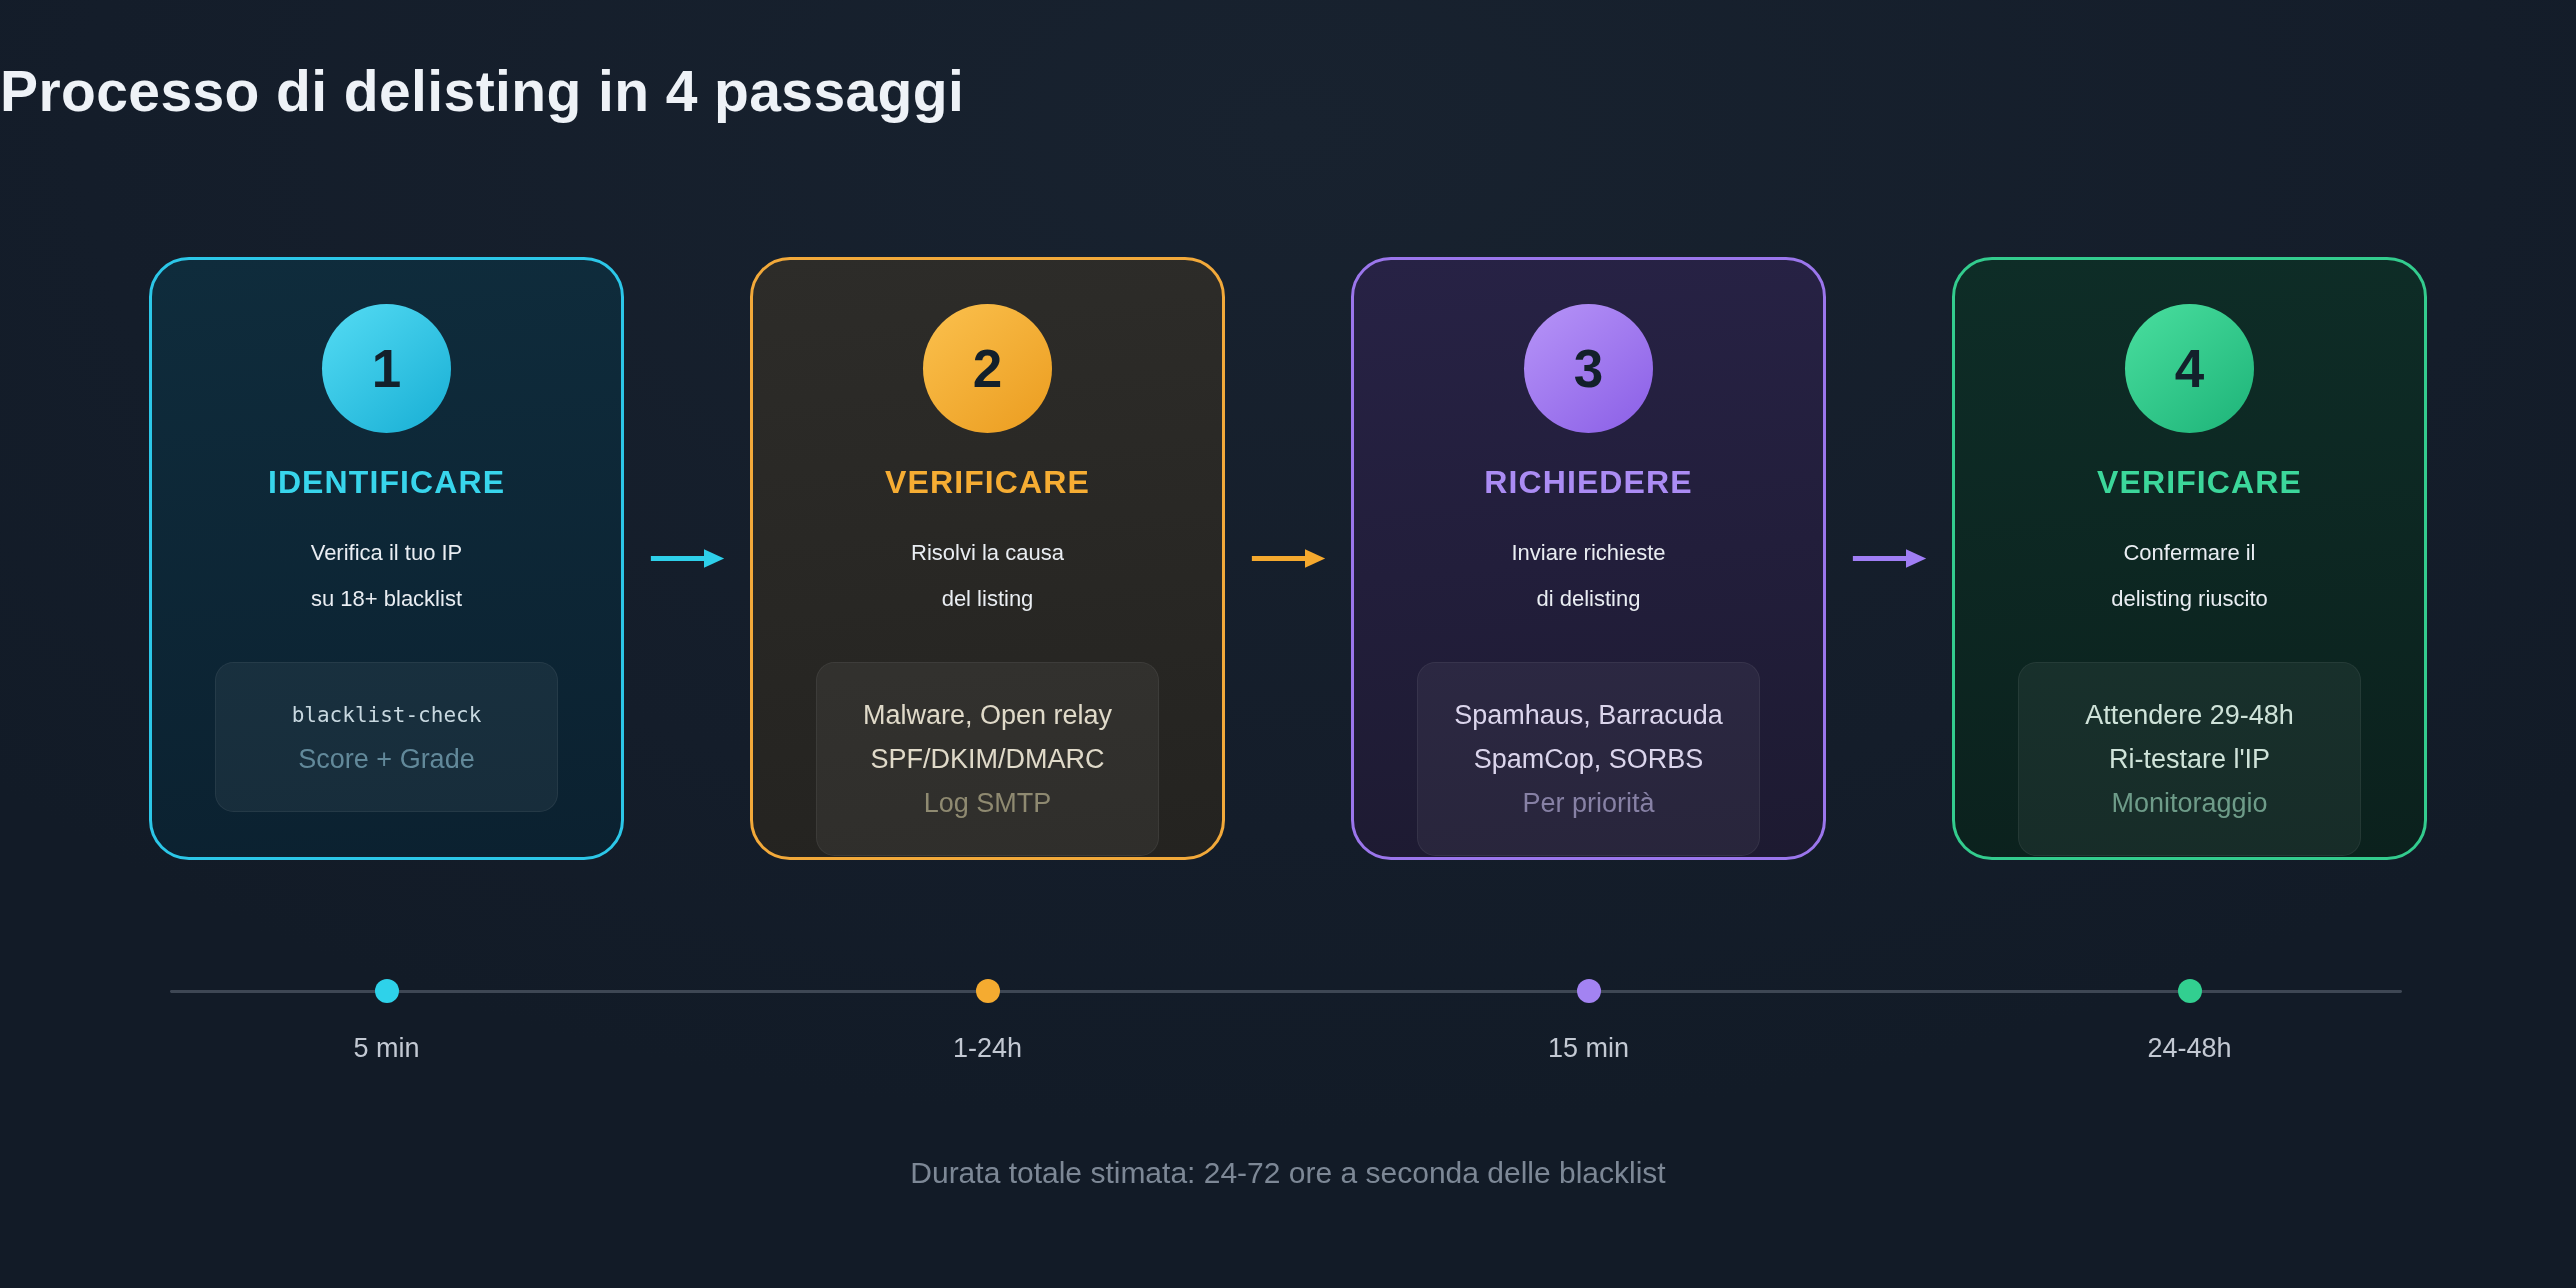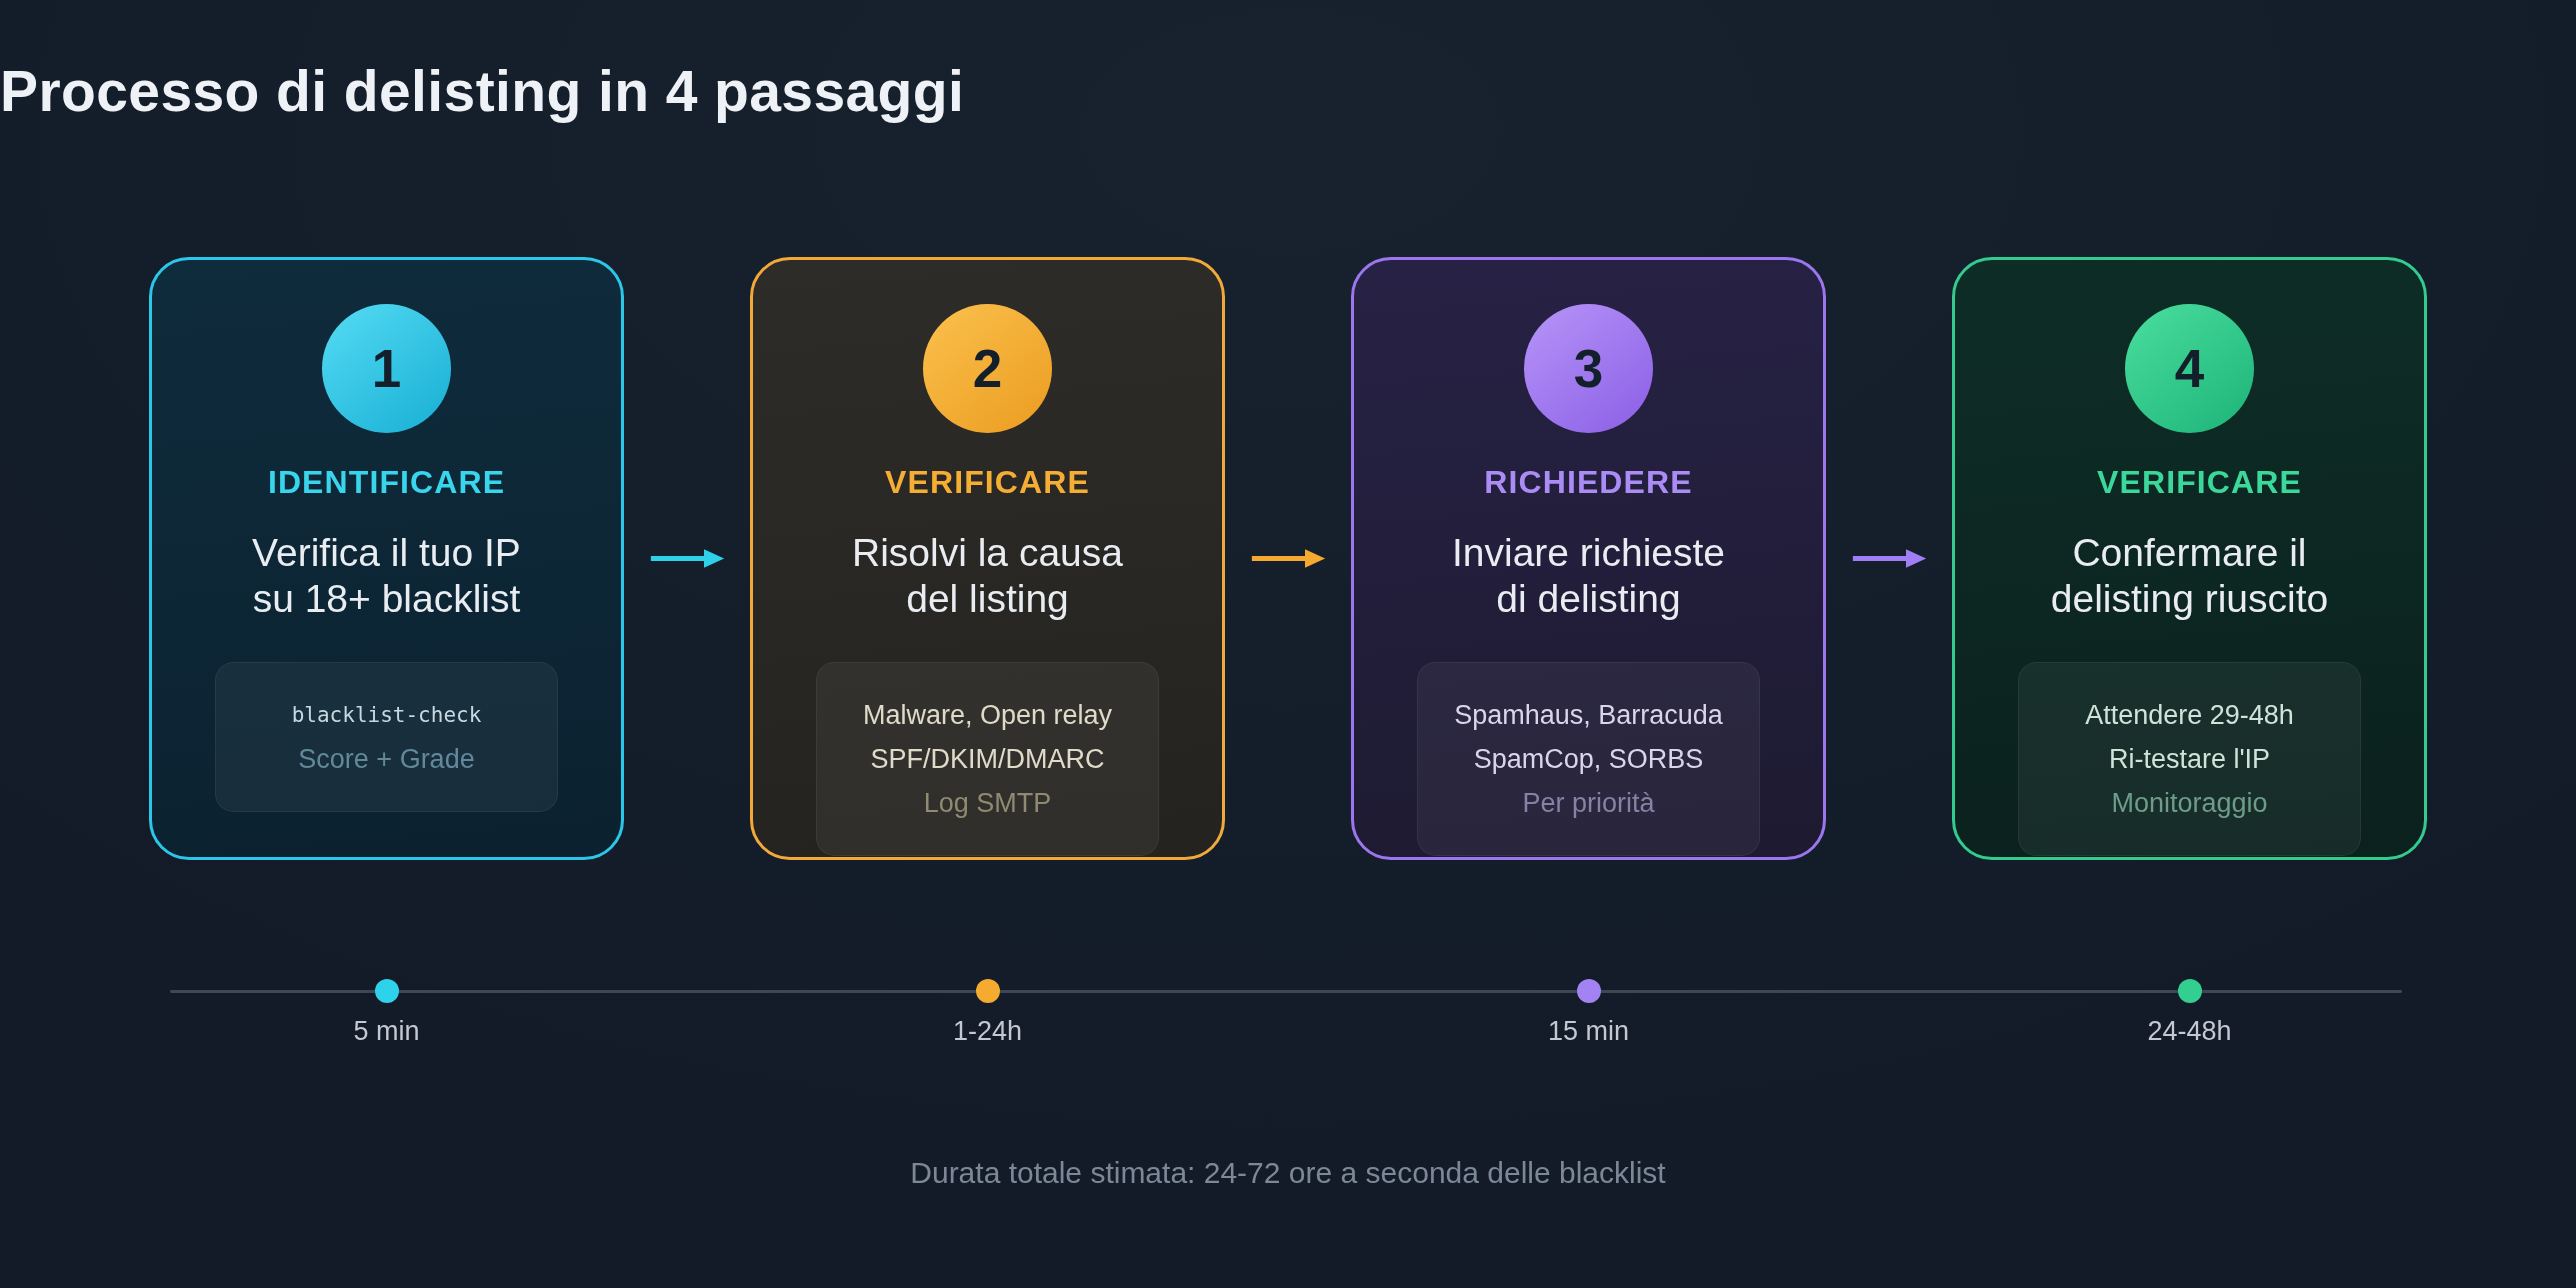--- a/index.html
+++ b/index.html
@@ -46,21 +46,21 @@
     margin-top: 33px;
     text-align: center;
     font-size: 32px;
     font-weight: 700;
     letter-spacing: 1.1px;
     line-height: 1.0;
   }
   .step-desc {
     margin-top: 31.5px;
     text-align: center;
-    font-size: 39px;
+    font-size: 22px;
     line-height: 46px;
     color: #e9edf2;
   }
   .detail-box {
     margin: 40px auto 0;
     width: 343px;
     padding: 30px 11.4px;
     background: rgba(255,255,255,0.05);
     border: 1.4px solid rgba(255,255,255,0.06);
     border-radius: 18.6px;
@@ -132,21 +132,21 @@
   }
   .timeline-dot {
     width: 24px; height: 24px;
     border-radius: 50%;
   }
   .dot-1 { background: #2ed2ea; }
   .dot-2 { background: #f5ab30; }
   .dot-3 { background: #a383f2; }
   .dot-4 { background: #32cf90; }
   .timeline-label {
-    margin-top: 13px;
+    margin-top: 30px;
     font-size: 27px;
     color: #c3c9d3;
   }
 
   .footer-note {
     margin-top: 84px;
     text-align: center;
     font-size: 30px;
     color: #7d8896;
   }

